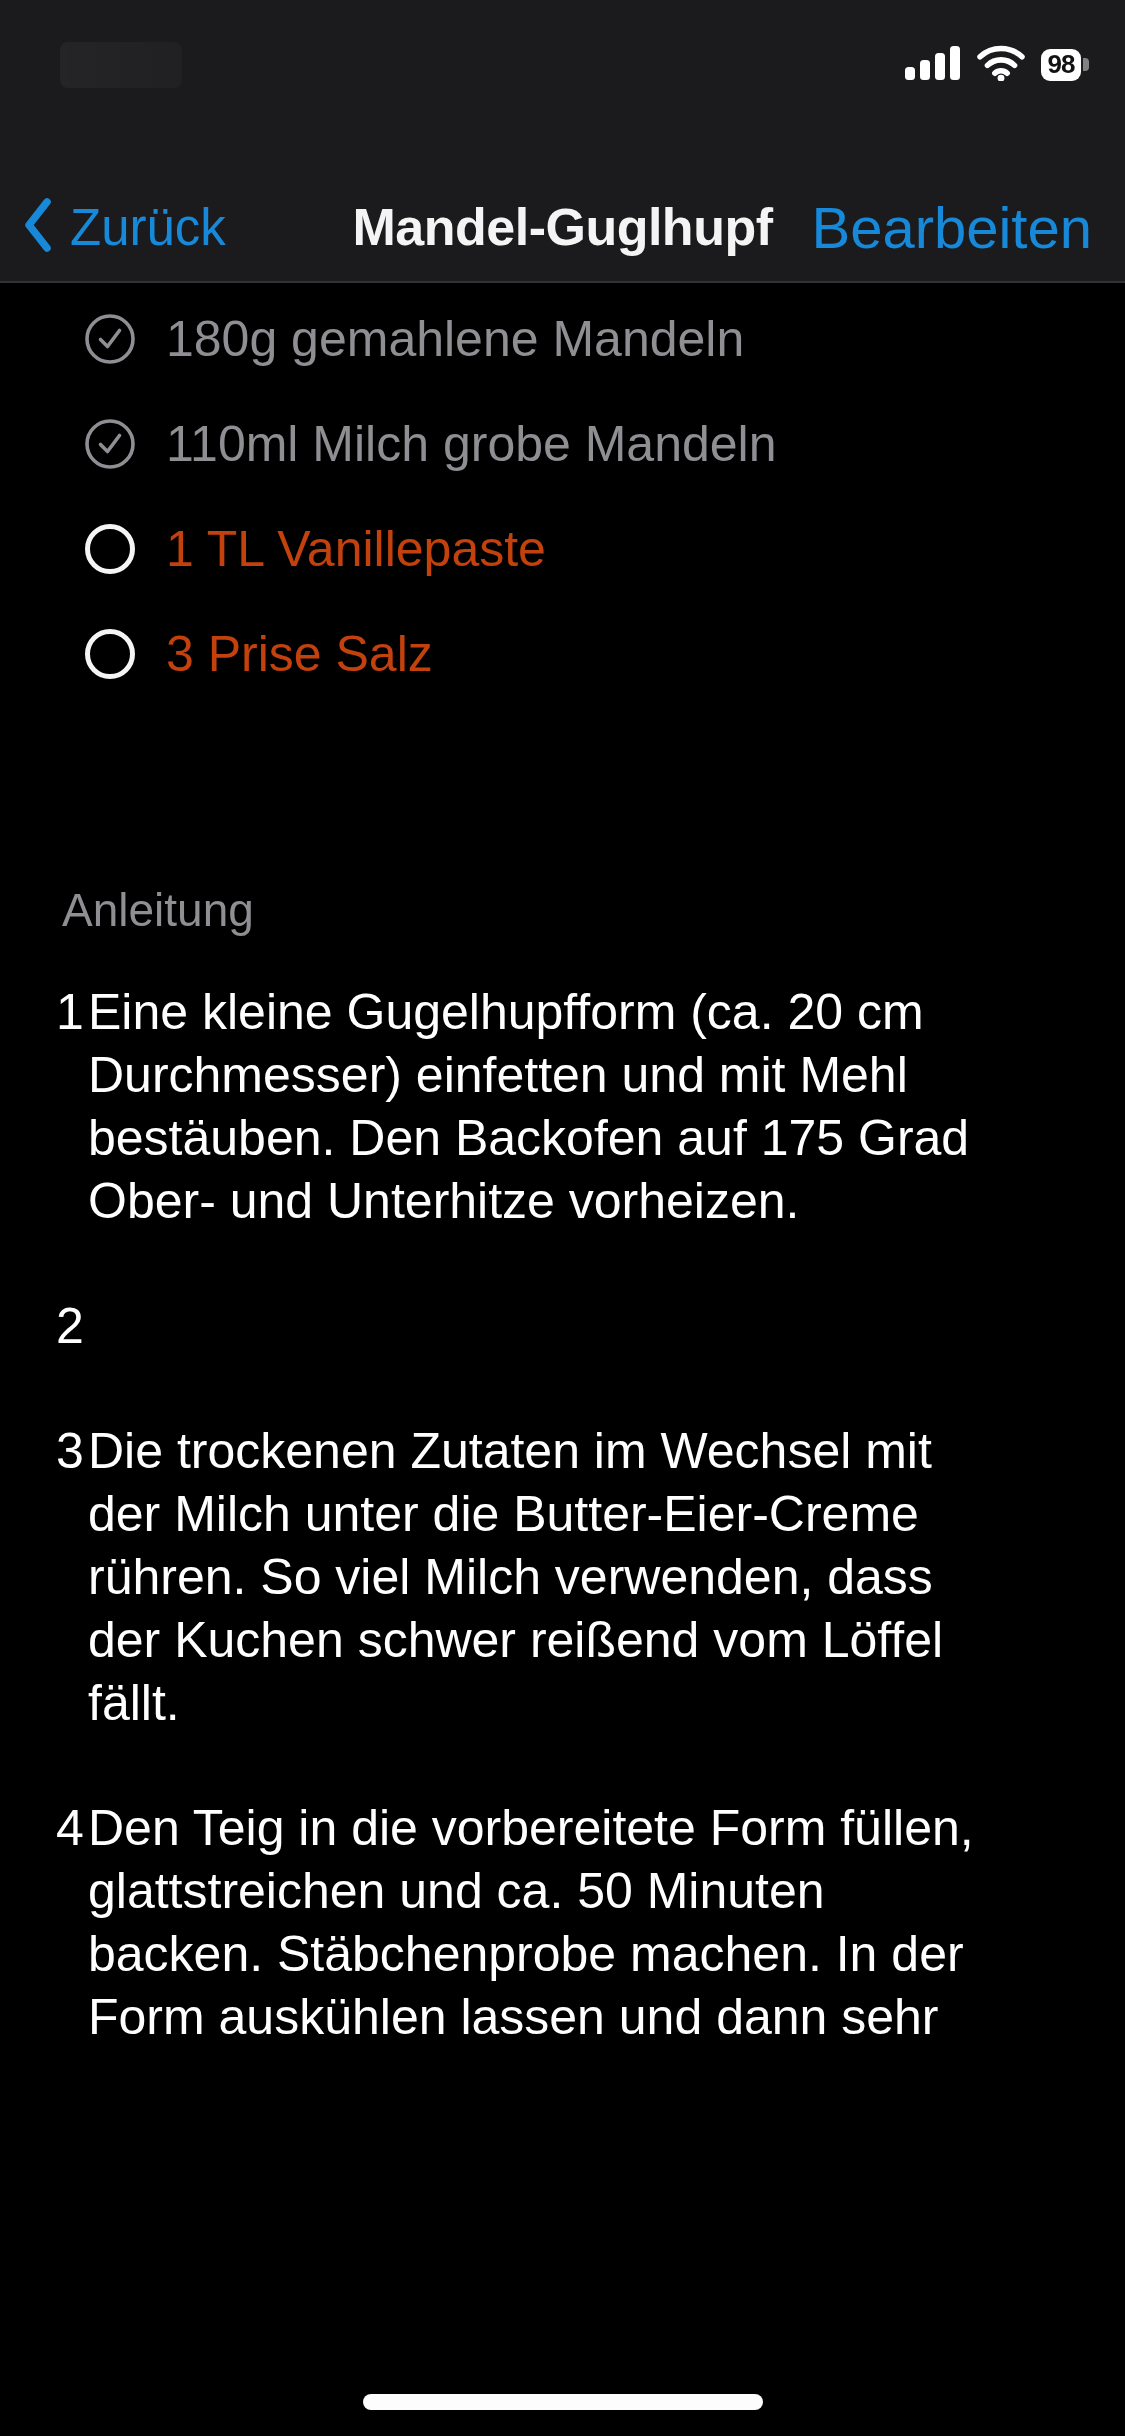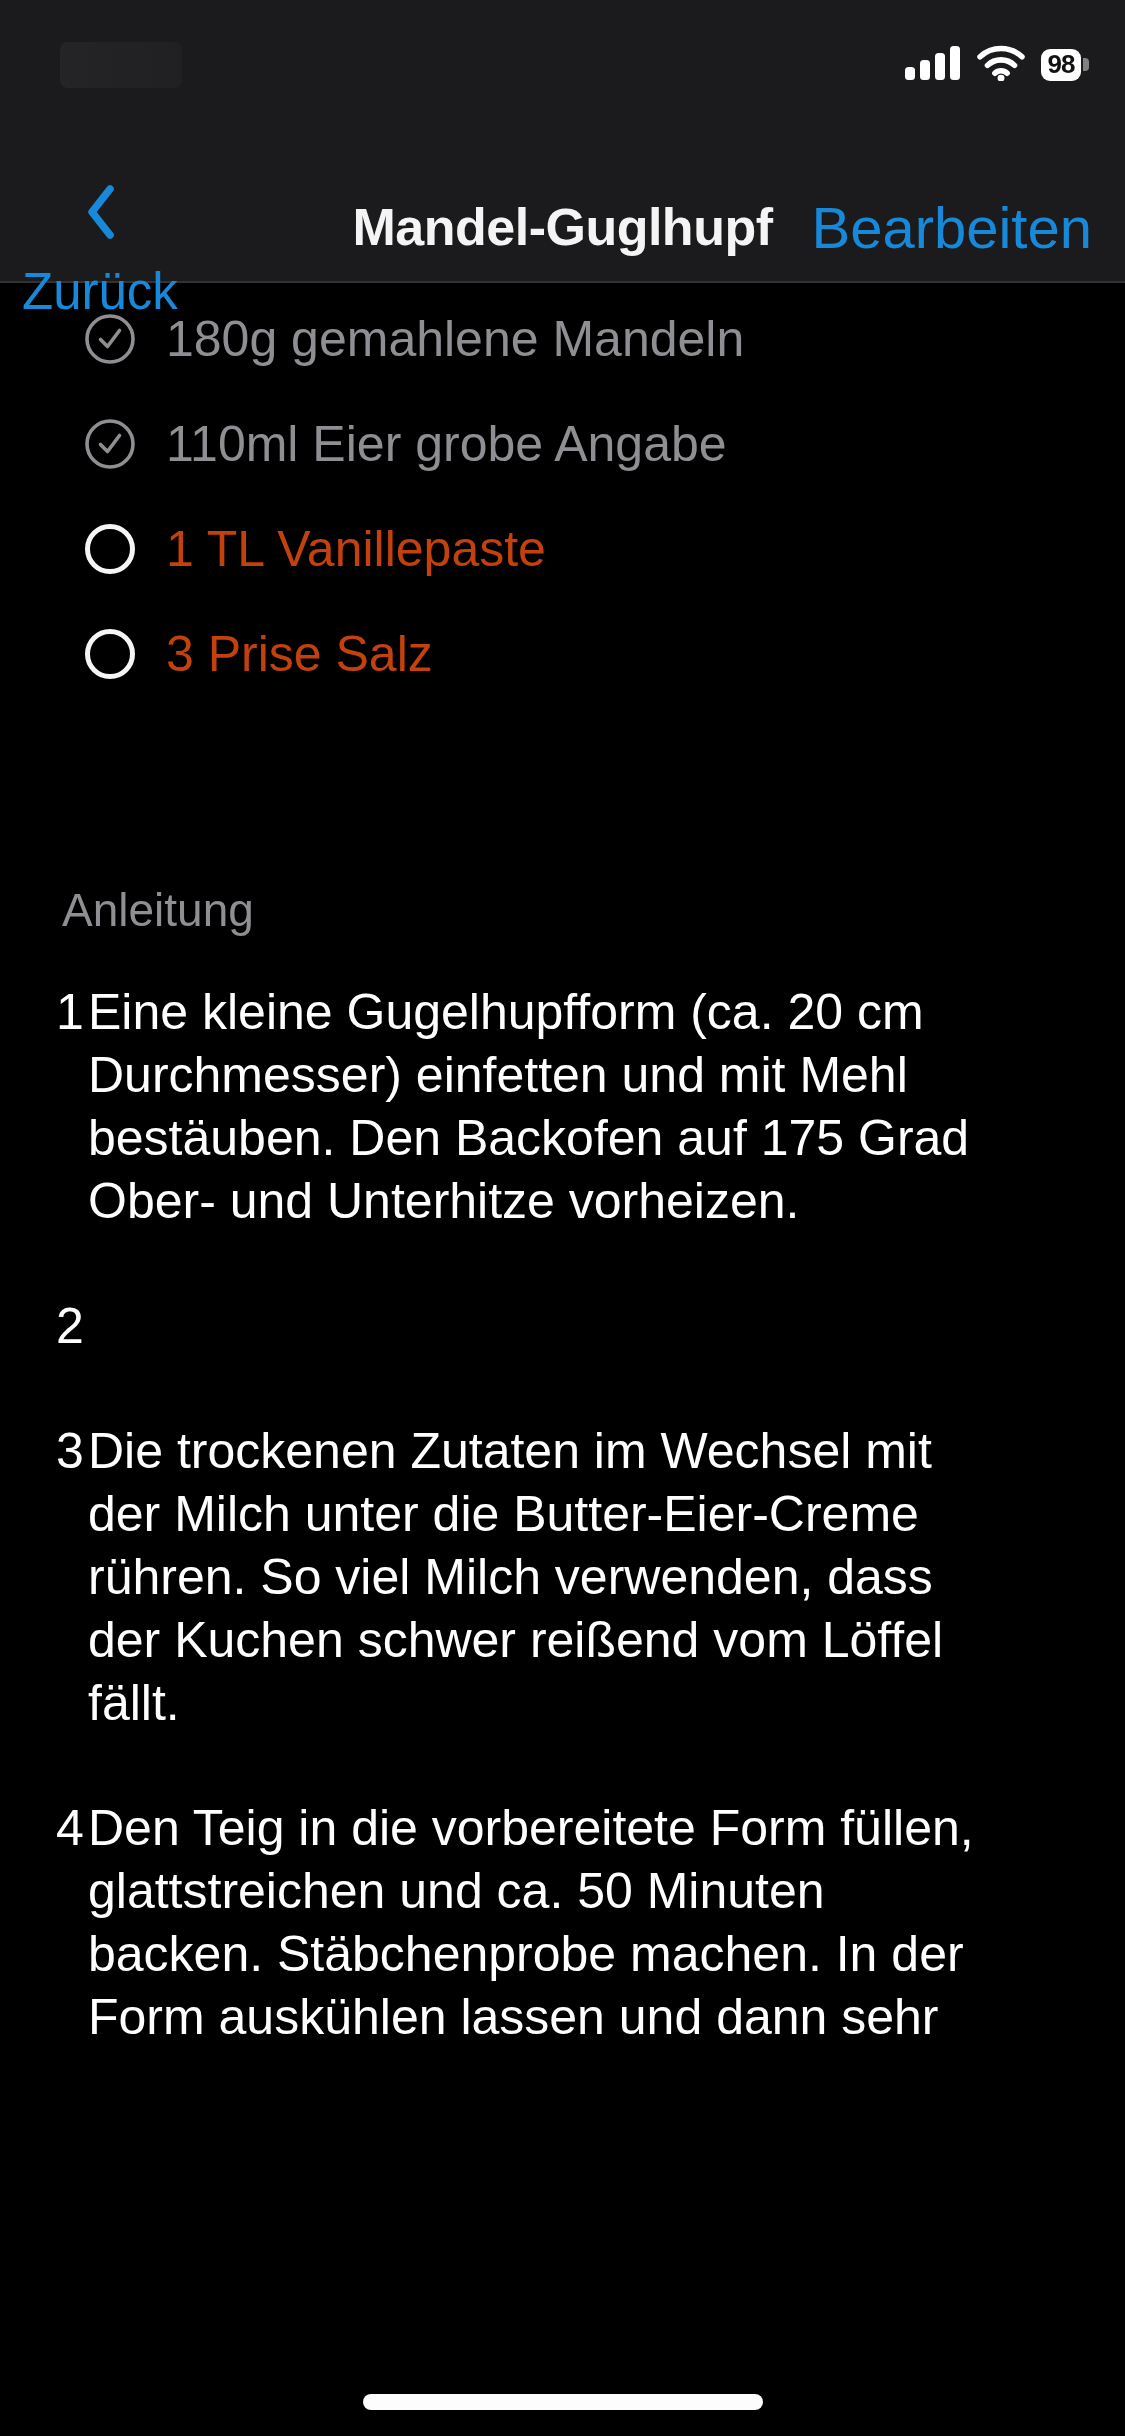--- a/index.html
+++ b/index.html
@@ -58,25 +58,24 @@
     margin-left: 2px;
   }
 
   .nav-bar {
     position: absolute;
     top: 172px; left: 0; right: 0;
     height: 110px;
   }
   .back-button {
     position: absolute;
-    left: 22px; top: 12px;
+    left: 22px; top: 0;
     height: 100%;
     display: flex; align-items: center; gap: 18px;
     cursor: default;
-    flex-direction: column;
   }
   .back-label {
     color: #1789D8;
     font-size: 51px;
   }
   .nav-title {
     position: absolute;
     left: 0; right: 0; top: 0;
     height: 100%;
     display: flex; align-items: center; justify-content: center;
@@ -215,21 +214,21 @@
     <span class="ingredient-label">180g gemahlene Mandeln</span>
   </div>
         <div class="ingredient-row checked">
     <span class="icon-slot checked-icon">
       <svg width="52" height="52" viewBox="0 0 52 52">
         <circle cx="26" cy="26" r="23" stroke="#8E8E93" stroke-width="3.6" fill="none"></circle>
         <path d="M16.5 26.5 L23.5 33.5 L35.5 17.5" stroke="#8E8E93" stroke-width="3.6" fill="none" stroke-linecap="round" stroke-linejoin="round"></path>
       </svg>
     </span>
 
-    <span class="ingredient-label">110ml Eier grobe Angabe</span>
+    <span class="ingredient-label">110ml Milch grobe Mandeln</span>
   </div>
         <div class="ingredient-row unchecked">
 
     <span class="icon-slot unchecked-icon">
       <svg width="52" height="52" viewBox="0 0 52 52">
         <circle cx="26" cy="26" r="22.5" stroke="#f5f5f5" stroke-width="5" fill="none"></circle>
       </svg>
     </span>
     <span class="ingredient-label">1 TL Vanillepaste</span>
   </div>

